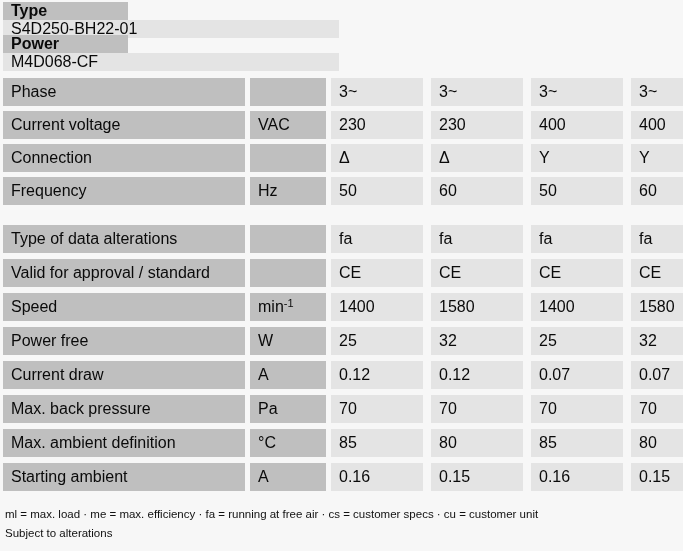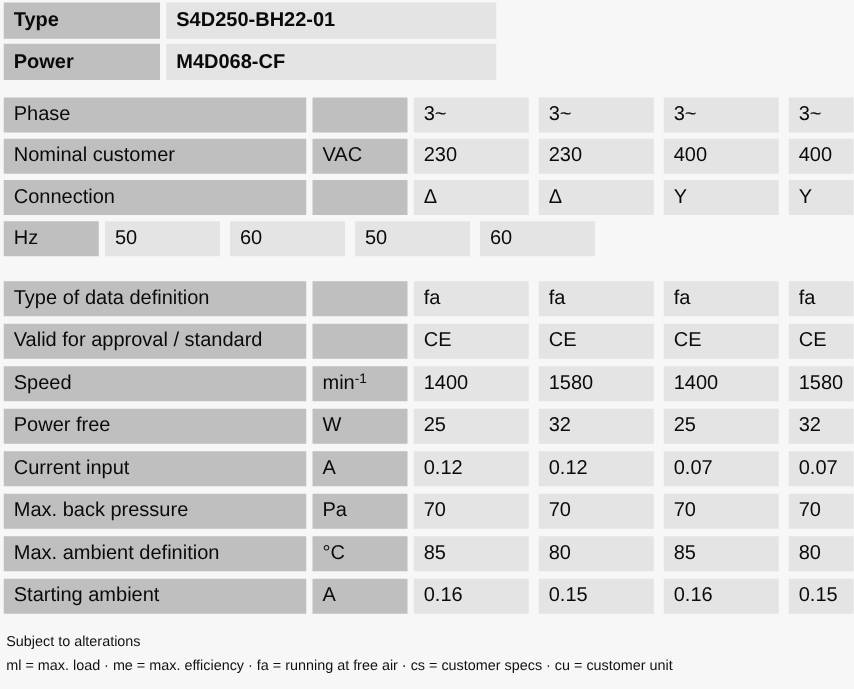--- a/index.html
+++ b/index.html
@@ -16,36 +16,36 @@
     background: #f7f7f7;
     padding-top: 2px;
     box-sizing: border-box;
     color: #0a0a0a;
   }
   .trow {
     display: flex;
     margin-left: 3px;
   }
   
-  .hrow { height: 29px; margin-bottom: 4px; }
+  .hrow { height: 29px; margin-bottom: 4px; flex-direction: column; }
   .hrow:last-of-type { margin-bottom: 0; }
   .cell {
     display: flex;
     align-items: center;
     box-sizing: border-box;
     padding-left: 8px;
     font-size: 16px;
     white-space: nowrap;
     overflow: hidden;
     flex: 0 0 auto;
   }
   .c-dark  { background: #bfbfbf; }
   .c-light { background: #e4e4e4; }
   .hlabel  { width: 125px; margin-right: 5px; font-weight: bold; }
-  .hvalue  { width: 264px; font-weight: bold; }
+  .hvalue  { width: 336px; font-weight: normal; }
   
   .table1 { margin-top: 14px; border-radius: 15px; }
   .table2 { margin-top: 20px; }
   .srow { height: 28px; margin-bottom: 5px; }
   .table2 .srow { margin-bottom: 6px; }
   .srow:last-child { margin-bottom: 0; }
   .c-label { width: 242px; margin-right: 5px; }
   .c-unit  { width: 76px;  margin-right: 5px; }
   .c-val   { width: 92px;  margin-right: 8px; }
   .sup {
@@ -85,21 +85,21 @@
     <div class="cell c-dark c-unit">
           <span></span>
           <span class="sup"></span>
         </div>
     <div class="cell c-light c-val">3~</div>
     <div class="cell c-light c-val">3~</div>
     <div class="cell c-light c-val">3~</div>
     <div class="cell c-light c-val">3~</div>
   </div>
       <div class="trow srow">
-    <div class="cell c-dark c-label">Nominal customer</div>
+    <div class="cell c-dark c-label">Current voltage</div>
     <div class="cell c-dark c-unit">
           <span>VAC</span>
           <span class="sup"></span>
         </div>
     <div class="cell c-light c-val">230</div>
     <div class="cell c-light c-val">230</div>
     <div class="cell c-light c-val">400</div>
     <div class="cell c-light c-val">400</div>
   </div>
       <div class="trow srow">
@@ -107,34 +107,35 @@
     <div class="cell c-dark c-unit">
           <span></span>
           <span class="sup"></span>
         </div>
     <div class="cell c-light c-val">Δ</div>
     <div class="cell c-light c-val">Δ</div>
     <div class="cell c-light c-val">Y</div>
     <div class="cell c-light c-val">Y</div>
   </div>
       <div class="trow srow">
+    <div class="cell c-dark c-label">Frequency</div>
     <div class="cell c-dark c-unit">
           <span>Hz</span>
           <span class="sup"></span>
         </div>
     <div class="cell c-light c-val">50</div>
     <div class="cell c-light c-val">60</div>
     <div class="cell c-light c-val">50</div>
     <div class="cell c-light c-val">60</div>
   </div>
     </div>
 
   <div class="table2">
       <div class="trow srow">
-    <div class="cell c-dark c-label">Type of data definition</div>
+    <div class="cell c-dark c-label">Type of data alterations</div>
     <div class="cell c-dark c-unit">
           <span></span>
           <span class="sup"></span>
         </div>
     <div class="cell c-light c-val">fa</div>
     <div class="cell c-light c-val">fa</div>
     <div class="cell c-light c-val">fa</div>
     <div class="cell c-light c-val">fa</div>
   </div>
       <div class="trow srow">
@@ -164,21 +165,21 @@
     <div class="cell c-dark c-unit">
           <span>W</span>
           <span class="sup"></span>
         </div>
     <div class="cell c-light c-val">25</div>
     <div class="cell c-light c-val">32</div>
     <div class="cell c-light c-val">25</div>
     <div class="cell c-light c-val">32</div>
   </div>
       <div class="trow srow">
-    <div class="cell c-dark c-label">Current input</div>
+    <div class="cell c-dark c-label">Current draw</div>
     <div class="cell c-dark c-unit">
           <span>A</span>
           <span class="sup"></span>
         </div>
     <div class="cell c-light c-val">0.12</div>
     <div class="cell c-light c-val">0.12</div>
     <div class="cell c-light c-val">0.07</div>
     <div class="cell c-light c-val">0.07</div>
   </div>
       <div class="trow srow">
@@ -210,17 +211,17 @@
           <span class="sup"></span>
         </div>
     <div class="cell c-light c-val">0.16</div>
     <div class="cell c-light c-val">0.15</div>
     <div class="cell c-light c-val">0.16</div>
     <div class="cell c-light c-val">0.15</div>
   </div>
     </div>
 
   <div class="footer">
+    <div>ml = max. load · me = max. efficiency · fa = running at free air · cs = customer specs · cu = customer unit</div>
     <div>Subject to alterations</div>
-    <div>ml = max. load · me = max. efficiency · fa = running at free air · cs = customer specs · cu = customer unit</div>
   </div>
 
 </div>
 
 </body></html>

